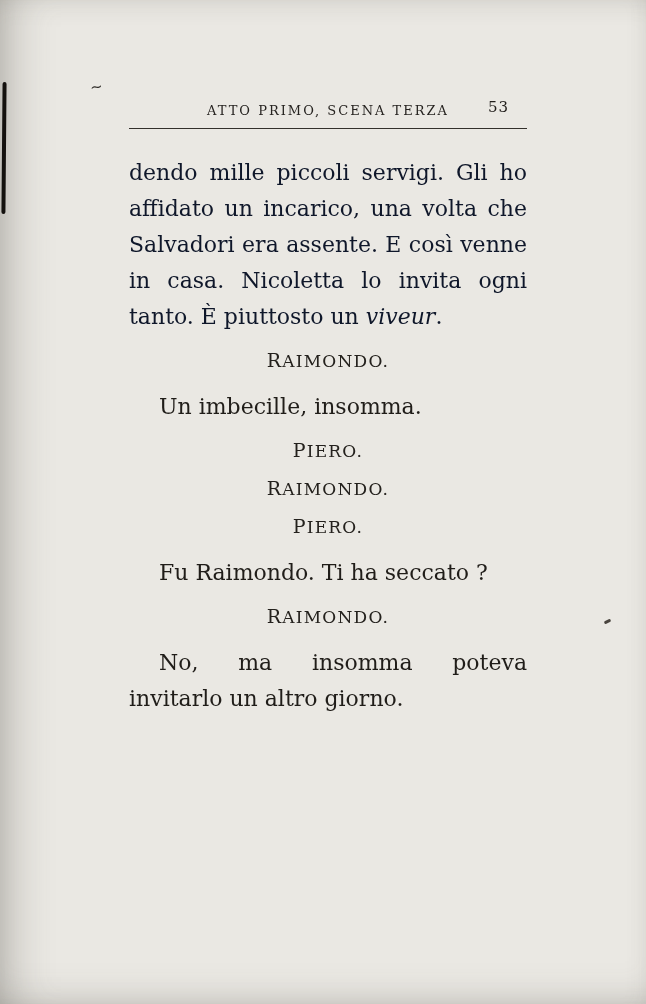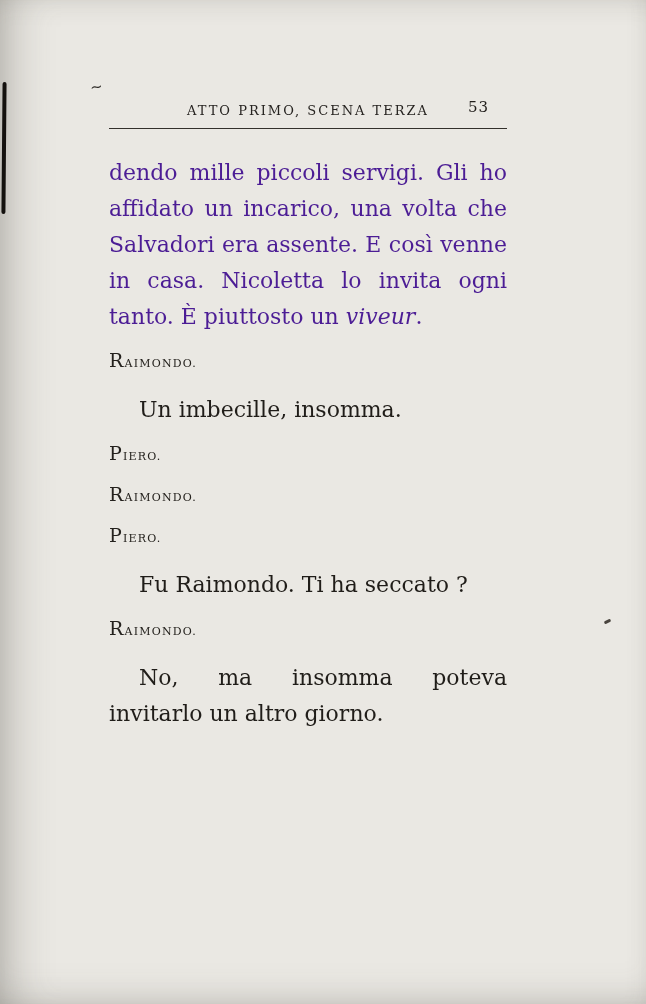--- a/index.html
+++ b/index.html
@@ -49,21 +49,21 @@
     width: 7px;
     height: 3px;
     background: #4a453f;
     border-radius: 2px;
     transform: rotate(-25deg);
   }
 
   
   .text-col {
     position: absolute;
-    left: 109px;
+    left: 129px;
     top: 100px;
     width: 398px;
   }
 
   .running-head {
     position: relative;
     height: 20px;
     text-align: center;
   }
   .head-title {
@@ -84,28 +84,29 @@
     margin-top: 8px;
     border-bottom: 1.6px solid #33302c;
     width: 100%;
   }
 
   .para {
     margin: 26px 0 4px 0;
     font-size: 22px;
     line-height: 36px;
     text-align: justify;
-    color: #4c1d95;
+    color: #0f172a;
   }
   .it { font-style: italic; }
 
   .speaker {
     margin: 13px 0 8px 0;
+    text-align: center;
     text-transform: uppercase;
-    font-size: 11px;
+    font-size: 17px;
     letter-spacing: 1.2px;
     color: #24211d;
     line-height: 24px;
   }
   .speaker::first-letter {
     font-size: 19px;
   }
 
   .line {
     margin: 16px 0 9px 0;

